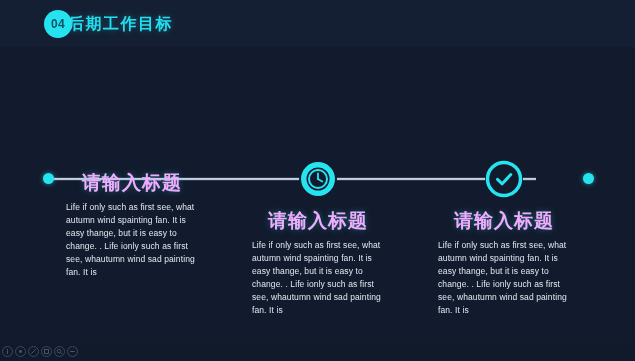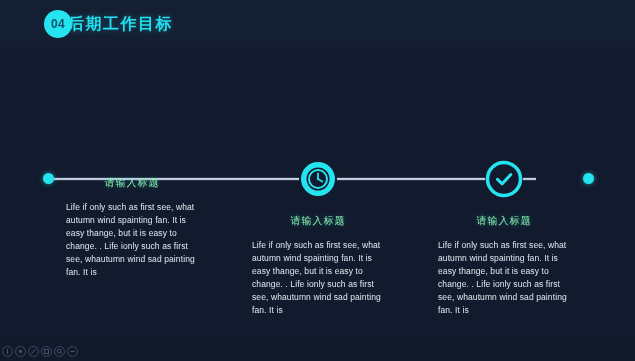--- a/index.html
+++ b/index.html
@@ -119,23 +119,23 @@
     position: relative;
     z-index: 3;
     display: flex;
     align-items: center;
     justify-content: center;
   }
   .node svg { display: block; }
 
   .col-title {
     margin-top: 14px;
-    color: #86efac;
-    font-size: 10px;
-    font-weight: normal;
+    color: #f0abfc;
+    font-size: 19px;
+    font-weight: bold;
     letter-spacing: 1px;
     line-height: 18px;
     white-space: nowrap;
     text-shadow: 0 0 6px rgba(36,223,240,0.35);
   }
   .col-body {
     margin: 9px auto 0 auto;
     width: 132px;
     color: #e3e8f0;
     font-size: 8.5px;

